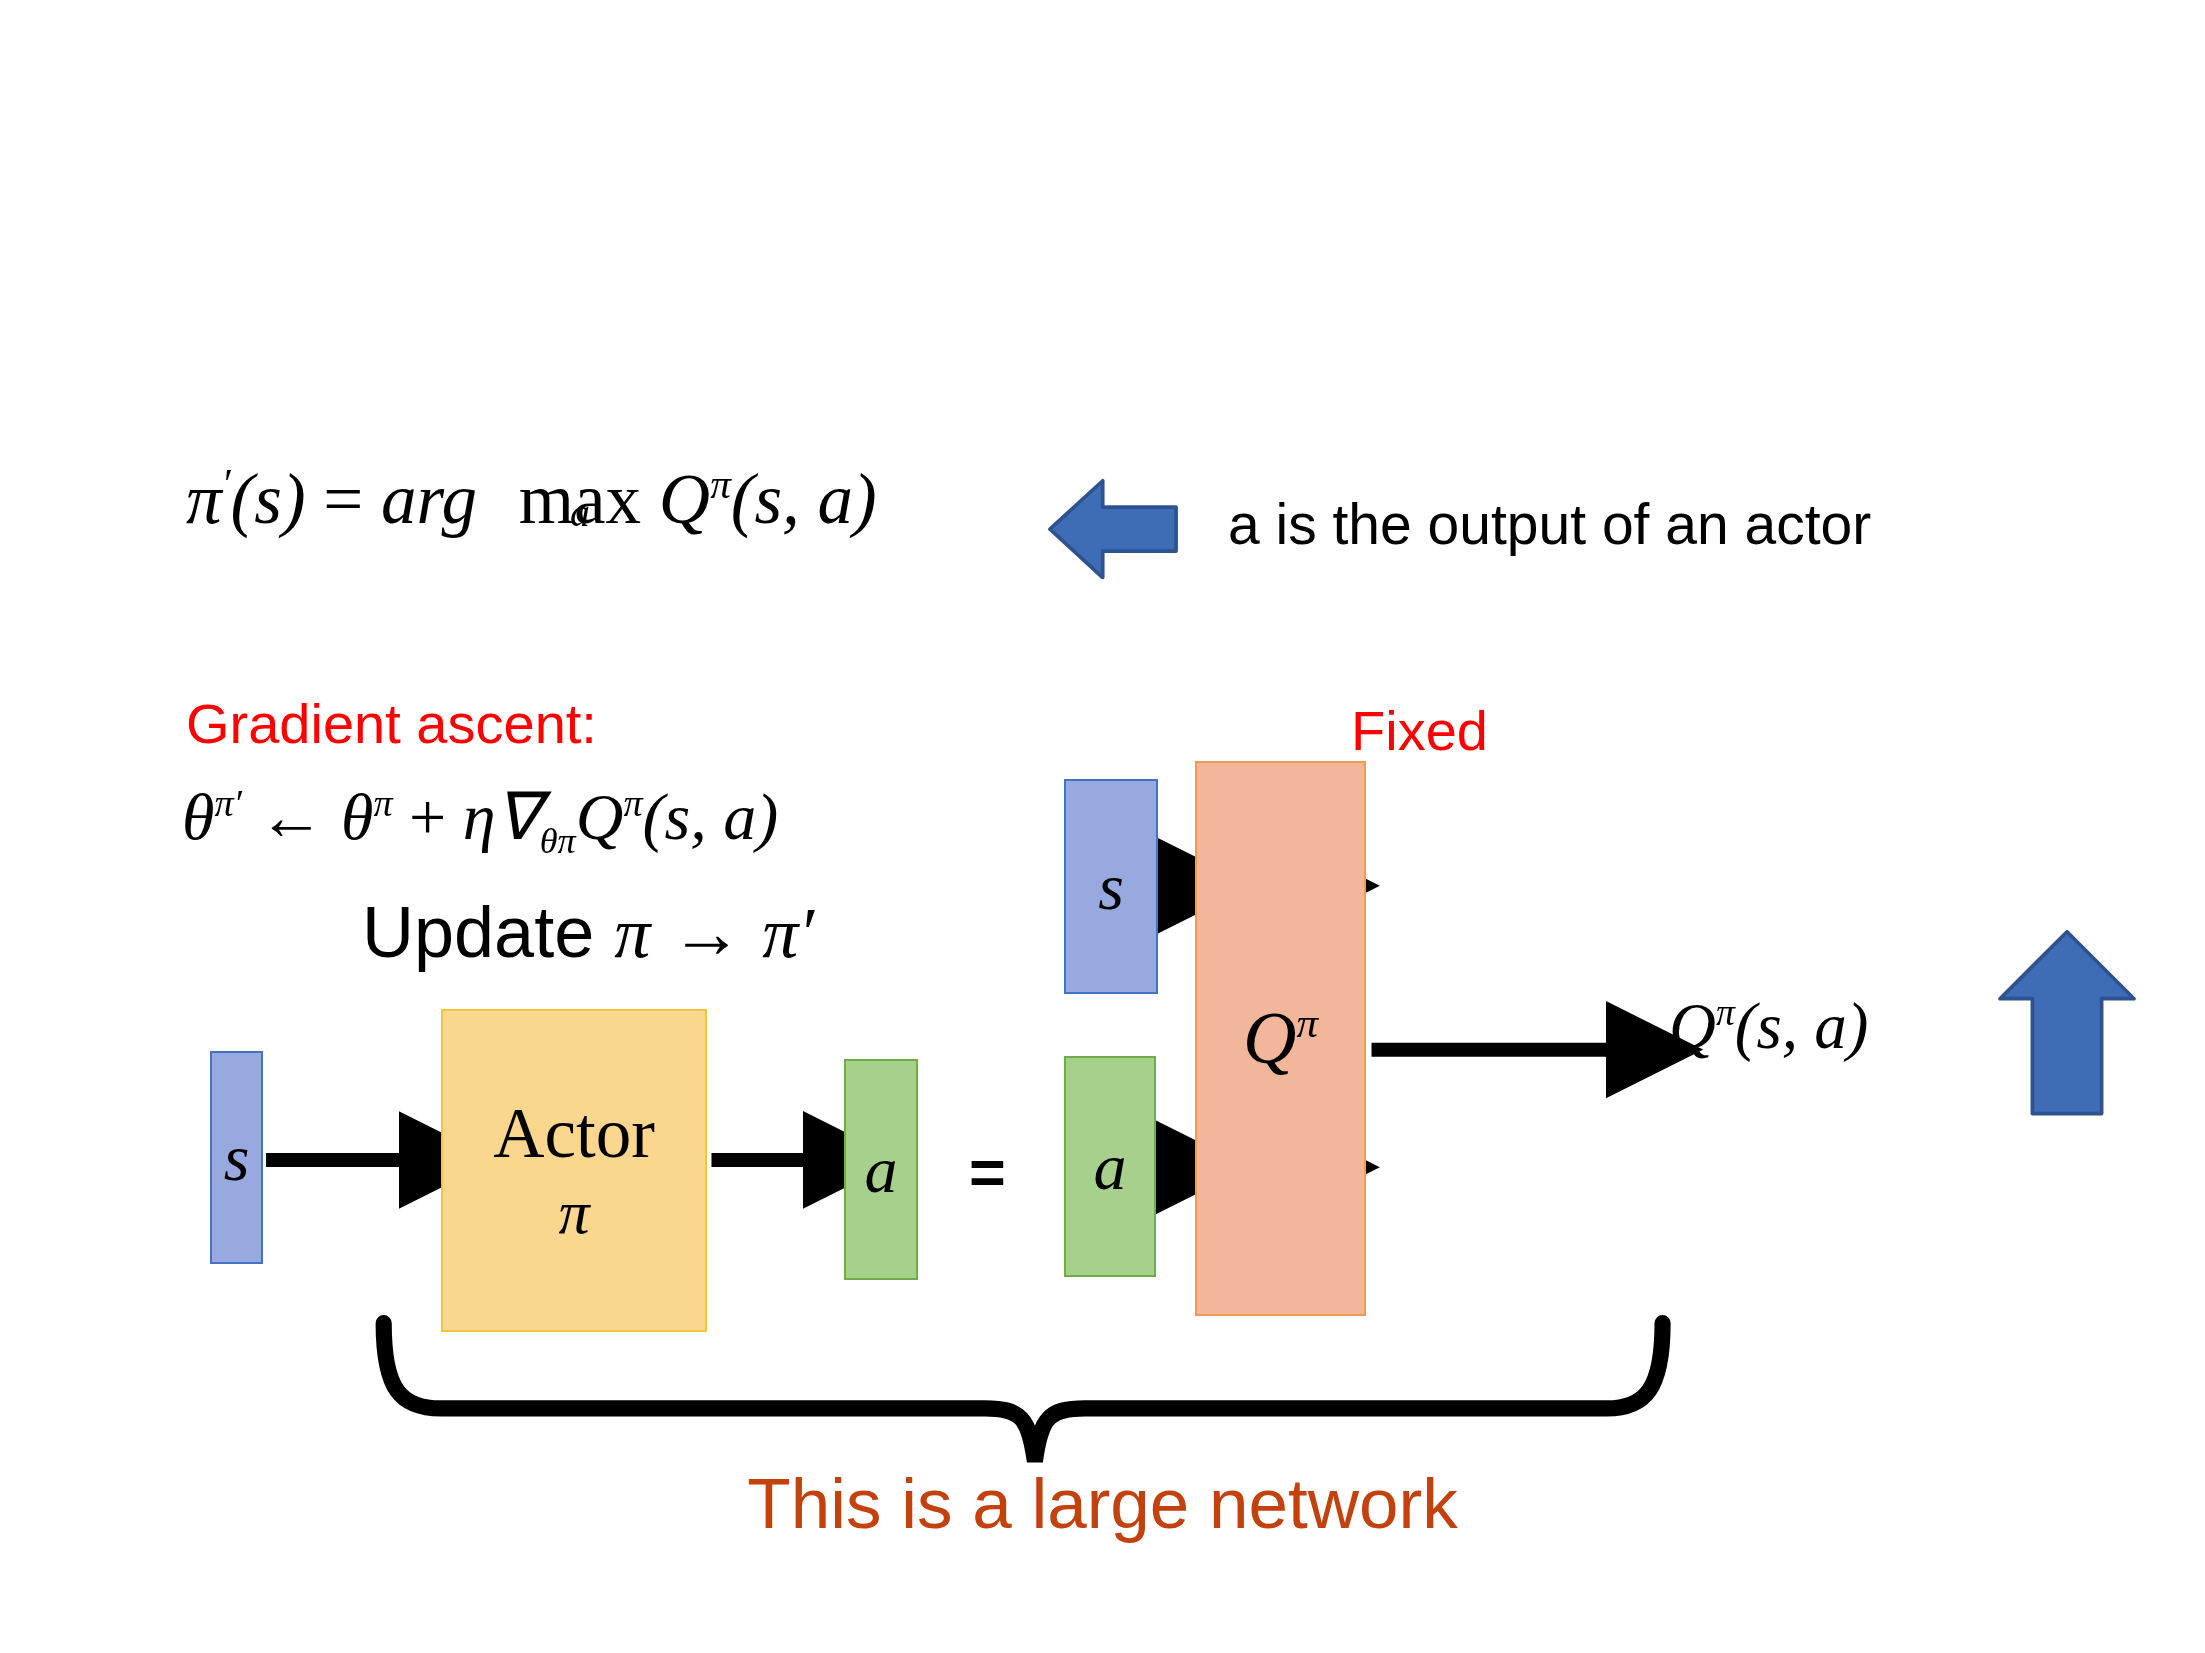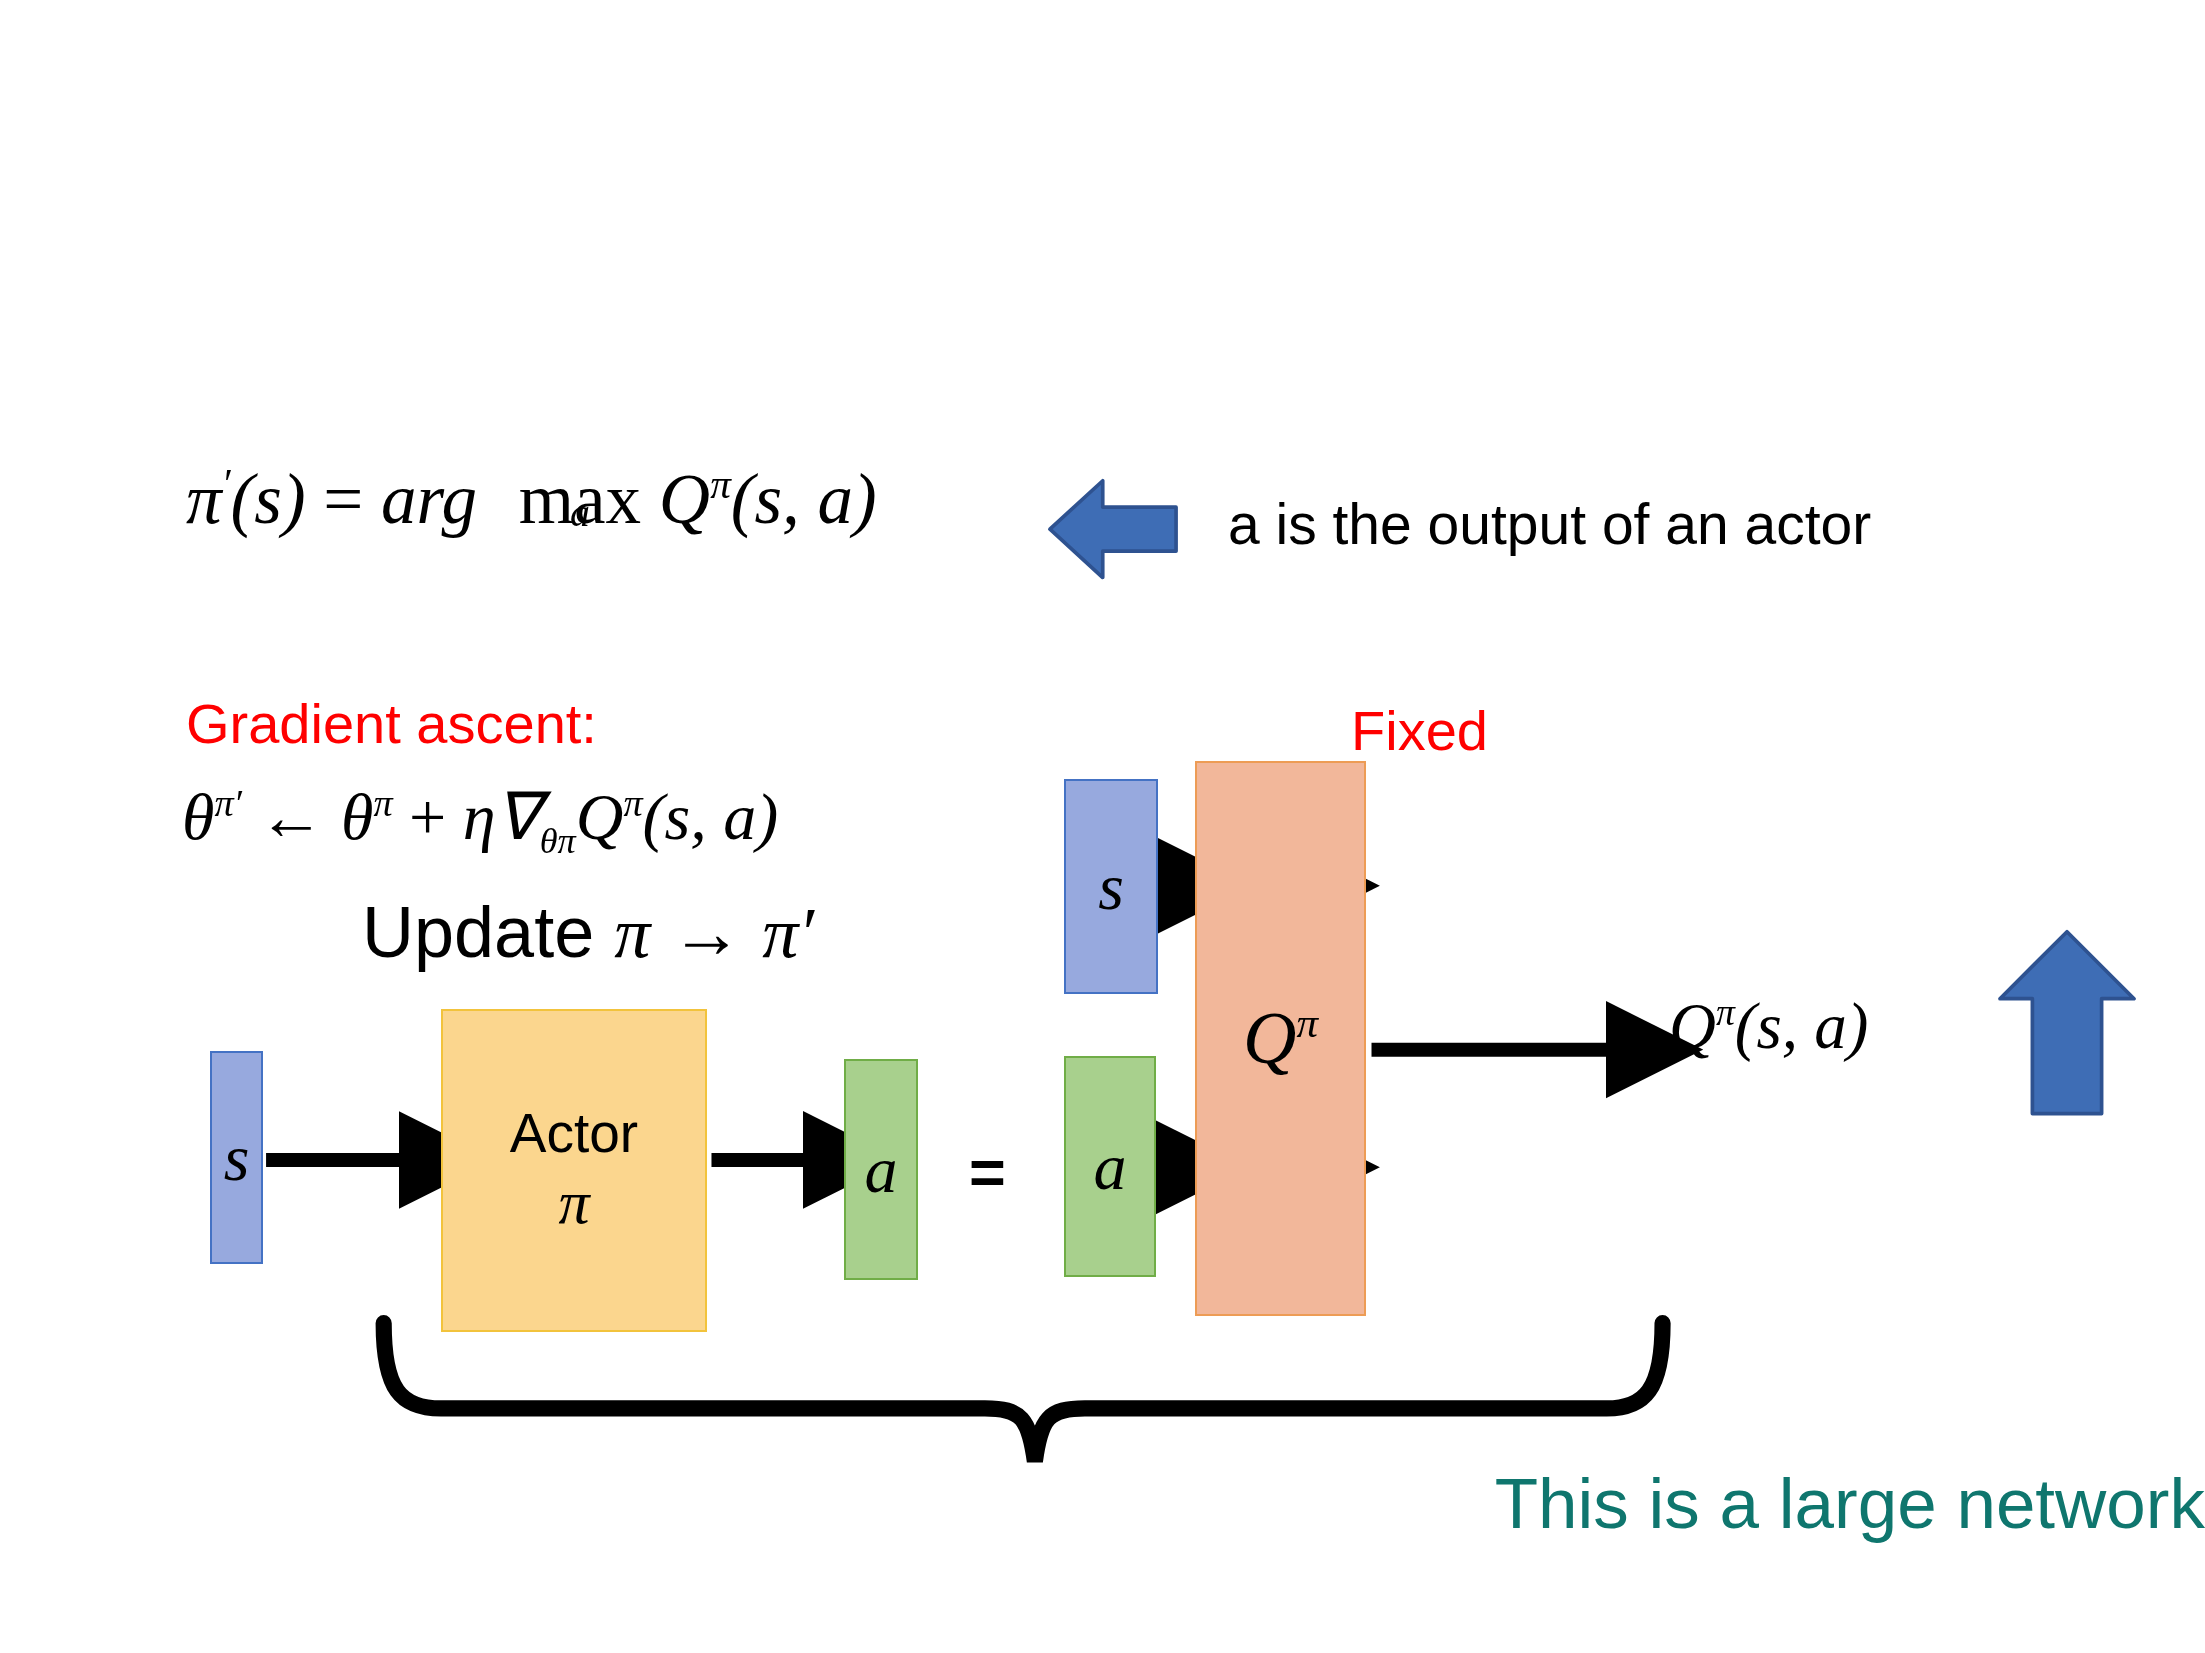--- a/index.html
+++ b/index.html
@@ -167,23 +167,23 @@
   }
   .box-label {
     font-family: "Liberation Serif", serif;
     font-style: italic;
     font-size: 66px;
     color: #000000;
     text-align: center;
     line-height: 1.18;
   }
   .box-label-sans {
-    font-family: Liberation Sans, sans-serif;
+    font-family: Liberation Serif, serif;
     font-style: normal;
-    font-size: 55px;
+    font-size: 71px;
   }
 
   #box-state-left   { left: 210px;  top: 1051px; width: 53px;  height: 213px; }
   #box-actor        { left: 441px;  top: 1009px; width: 266px; height: 323px; }
   #box-action-left  { left: 844px; top: 1059px; width: 74px; height: 221px; }
   #box-action-right { left: 1064px; top: 1056px; width: 92px; height: 221px; }
   #box-state-top    { left: 1064px; top: 779px; width: 94px; height: 215px; }
   #box-q            { left: 1195px; top: 761px; width: 171px; height: 555px; }
 
   #equals-sign {
@@ -212,25 +212,25 @@
     height: 1654px;
     pointer-events: none;
   }
 
   
   #caption-large-network {
     position: absolute;
     left: 0;
     top: 1463px;
     width: 2205px;
-    text-align: right;
+    text-align: center;
     font-family: "Liberation Sans", sans-serif;
     font-size: 71px;
     font-weight: 400;
-    color: #0f766e;
+    color: #c2410c;
   }
 </style>
 </head>
 <body>
 
 <div class="slide">
 
 
   <div id="formula-argmax" class="math">
     <span>π</span><sup class="sp">′</sup><span>(</span><span>s</span><span>)</span>

